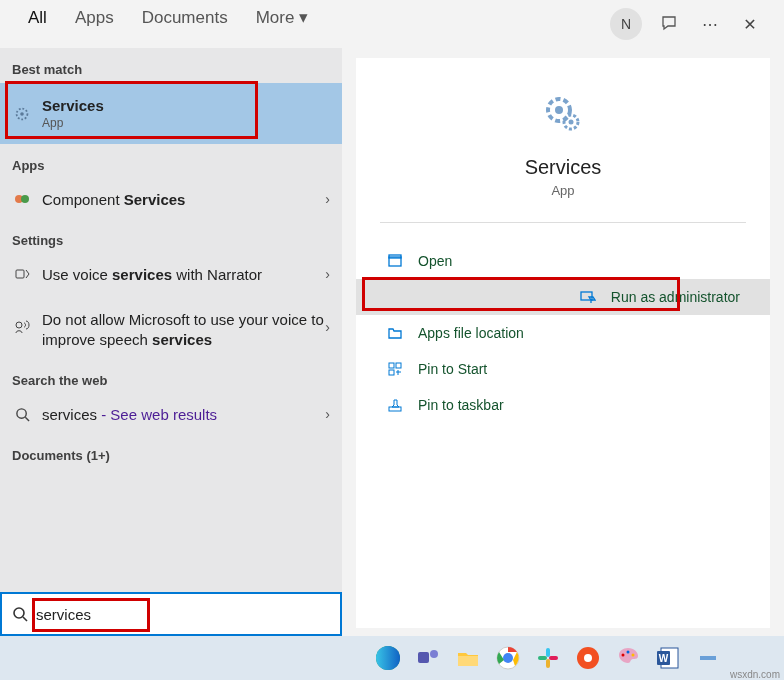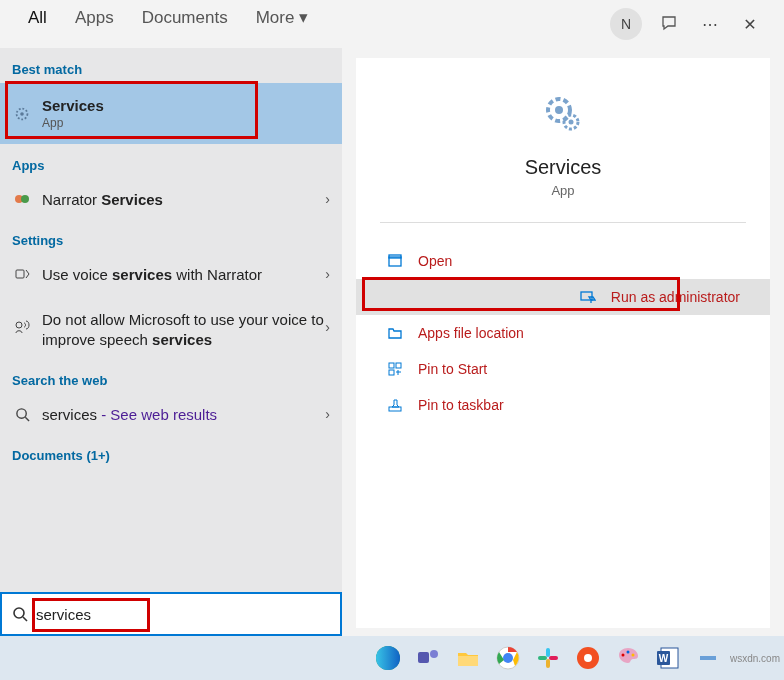--- a/index.html
+++ b/index.html
@@ -10,48 +10,48 @@
 .top-tabs .tab.active { color:#111; border-bottom:3px solid #0078D4; font-weight:400; }
 .top-tabs .spacer { flex:1; }
 .avatar { width:32px; height:32px; border-radius:50%; background:#E1E1E1; display:flex; align-items:center; justify-content:center; font-size:14px; color:#444; margin:0 8px; }
 .top-icon { width:32px; height:32px; display:flex; align-items:center; justify-content:center; color:#444; margin:0 4px; cursor:pointer; }
 .close-x { font-size:16px; }
 
 .main { display:flex; height:588px; }
 .left { width:342px; background:#E7E7E8; display:flex; flex-direction:column; position:relative; }
 .right { flex:1; background:#F3F3F3; position:relative; }
 
-.section-label { font-size:13px; font-weight:600; color:#0369a1; padding:14px 12px 6px; }
+.section-label { font-size:13px; font-weight:600; color:#404040; padding:14px 12px 6px; }
 
 .result { display:flex; align-items:center; padding:10px 12px; cursor:pointer; position:relative; }
 .result .icon-sm { width:20px; height:20px; margin-right:10px; flex-shrink:0; display:flex; align-items:center; justify-content:center; }
 .result .txt { font-size:15px; color:#222; flex:1; }
 .result .sub { font-size:12px; color:#555; margin-top:2px; }
 .result .chev { color:#555; font-size:14px; }
 .result.best { background:#A3C7E6; padding:14px 12px; }
 .result.best .txt b { font-weight:600; }
 .highlight-red { position:absolute; border:3px solid #D00000; pointer-events:none; }
 
 .detail-head { text-align:center; padding:32px 0 14px; }
 .detail-head .big-icon { width:48px; height:48px; margin:0 auto 18px; }
 .detail-head h2 { font-size:20px; font-weight:400; color:#222; }
 .detail-head .app-type { font-size:13px; color:#666; margin-top:4px; }
 
 .actions { margin-top:20px; }
-.action { display:flex; align-items:center; padding:9px 30px; cursor:pointer; font-size:14px; color:#b91c1c; }
+.action { display:flex; align-items:center; padding:9px 30px; cursor:pointer; font-size:14px; color:#14532d; }
 .action .a-icon { width:18px; height:18px; margin-right:14px; color:#0078D4; display:flex; align-items:center; justify-content:center; }
 .action.highlighted { background:#E1E1E1; position:relative;justify-content:flex-end; }
 
 .search-bar { position:absolute; bottom:44px; left:0; width:342px; height:44px; background:#fff; border:2px solid #0078D4; display:flex; align-items:center; padding:0 10px; }
 .search-bar .mag { margin-right:8px; color:#333; }
 .search-bar input { border:none; outline:none; width:100%; font-size:15px; color:#222; background:transparent; }
 
 .taskbar { position:absolute; bottom:0; left:0; right:0; height:44px; background:#DDE7F0; display:flex; align-items:center; padding:0 8px 0 370px; gap:4px; }
 .task-icon { width:36px; height:36px; display:flex; align-items:center; justify-content:center; font-size:20px; position:relative; }
-.watermark { position:absolute; right:4px; bottom:16px; font-size:10px; color:#888; }
+.watermark { position:absolute; right:4px; bottom:0; font-size:10px; color:#888; }
 
 svg { display:block; }
 </style>
 </head>
 <body>
 
 <div class="top-tabs">
   <div class="tab active">All</div>
   <div class="tab">Apps</div>
   <div class="tab">Documents</div>
@@ -85,21 +85,21 @@
     </div>
 
     <div class="section-label">Apps</div>
     <div class="result">
       <div class="icon-sm">
         <svg width="16" height="16" viewBox="0 0 16 16">
             <circle cx="5" cy="8" r="4" fill="#E37A4A"></circle>
             <circle cx="11" cy="8" r="4" fill="#4A9A4A"></circle>
           </svg>
       </div>
-      <div class="txt"><span>Narrator </span><b>Services</b></div>
+      <div class="txt"><span>Component </span><b>Services</b></div>
       <span class="chev">›</span>
     </div>
 
     <div class="section-label">Settings</div>
     <div class="result">
       <div class="icon-sm">
         <svg width="16" height="16" viewBox="0 0 16 16">
             <rect x="2" y="4" width="8" height="8" rx="1" fill="none" stroke="#444"></rect>
             <path d="M12 4l3 4-3 4" fill="none" stroke="#444"></path>
           </svg>

